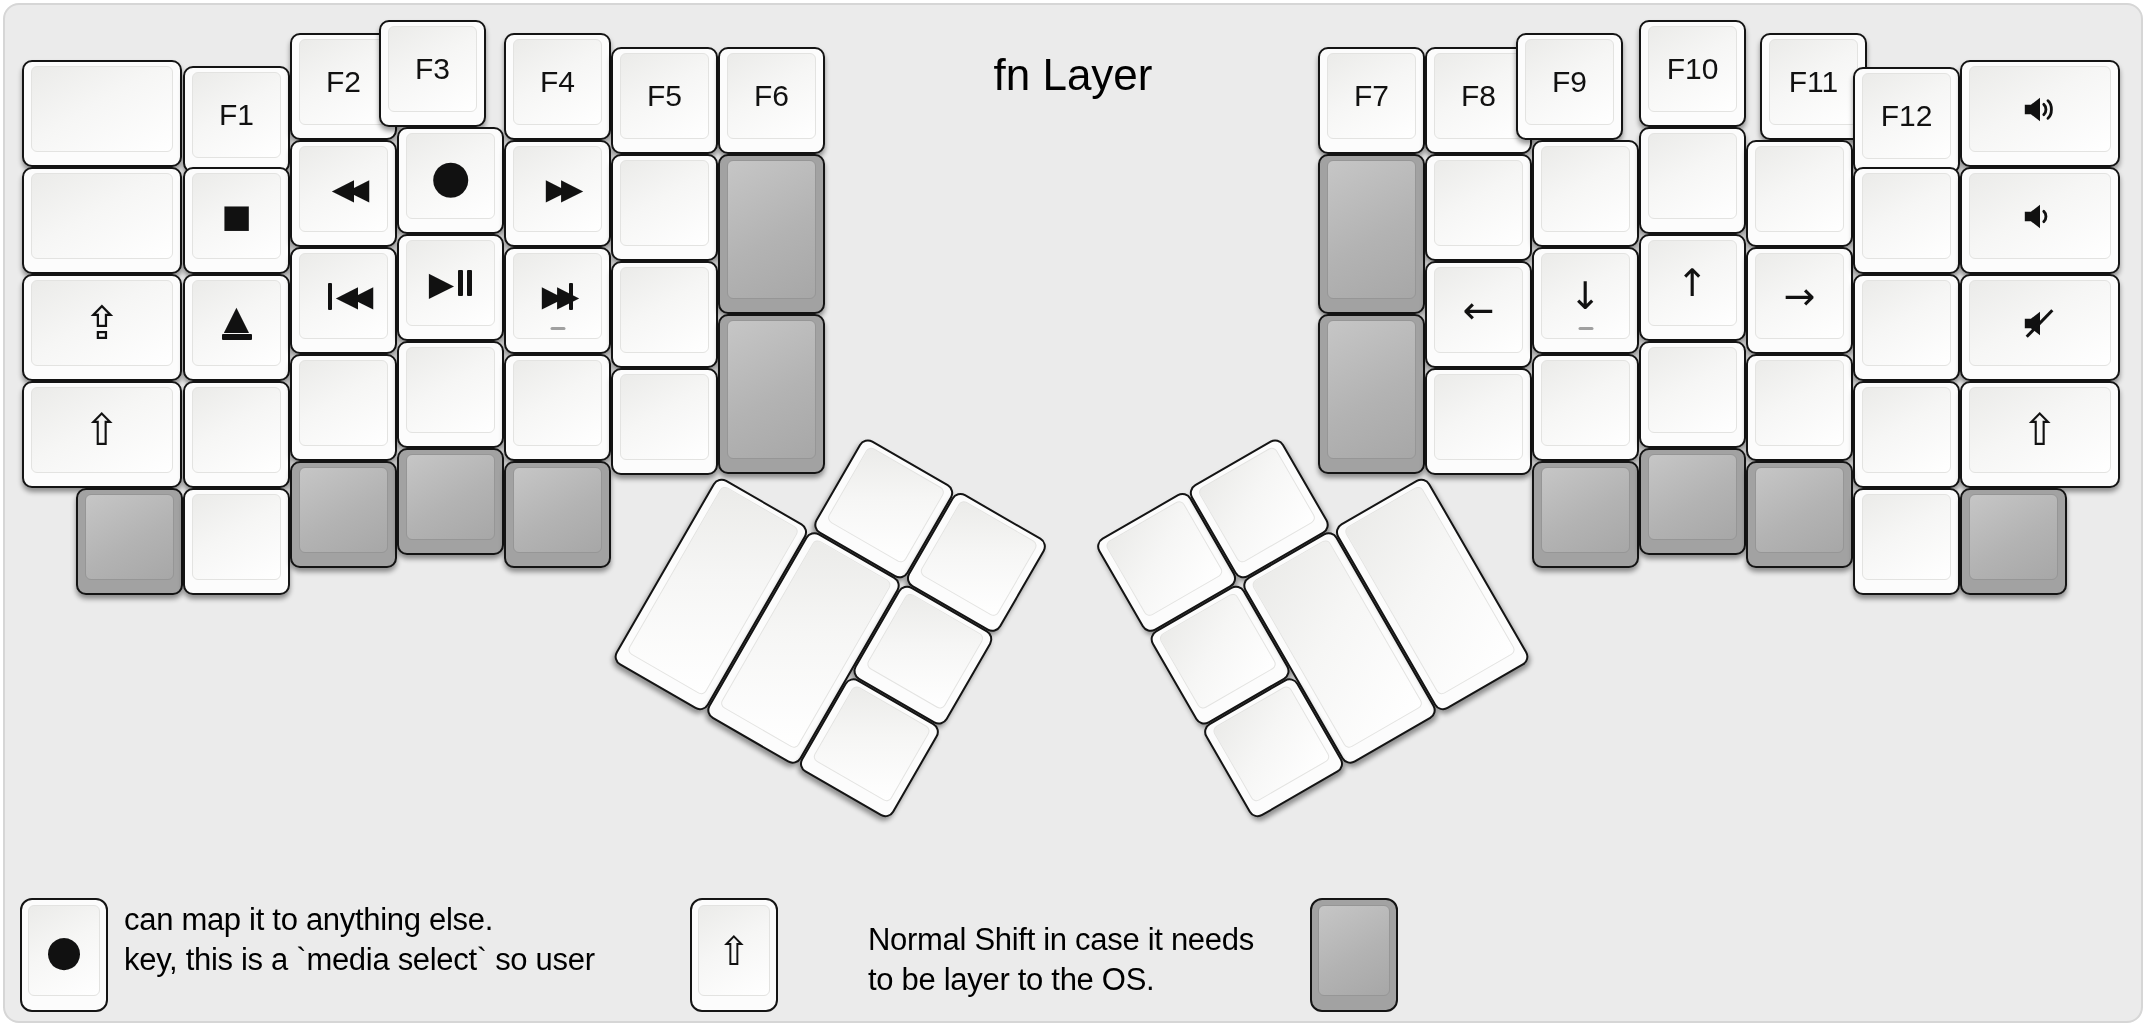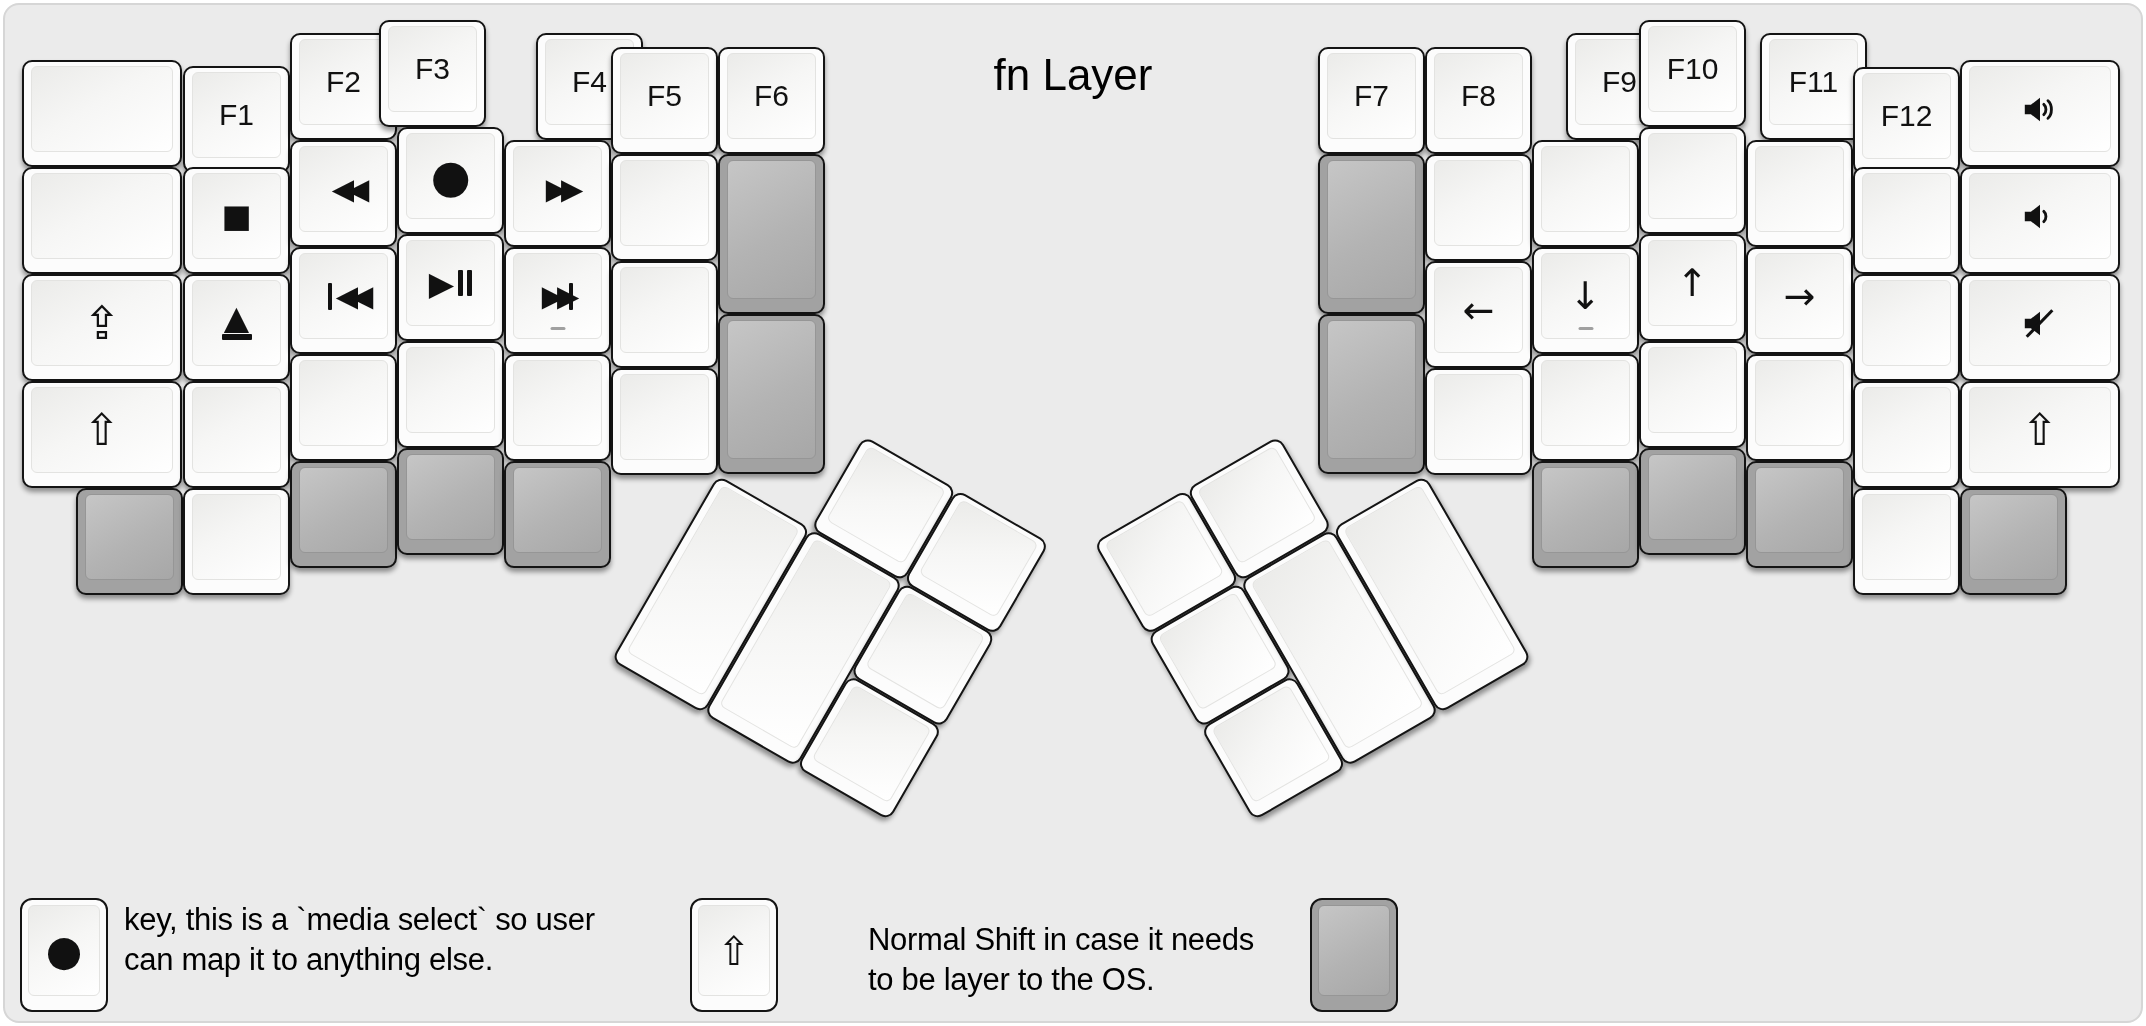--- a/index.html
+++ b/index.html
@@ -122,21 +122,21 @@
           <div class="icon">
             <span class="pp-tri">▶</span>
             <div class="vbar"></div>
             <div class="vbar"></div>
           </div>
         </div>
       </div>
       <div class="key white" style="left: 397px; top: 341px; width: 107px; height: 107px;">
         <div class="cap"></div>
       </div>
-      <div class="key white" style="left: 536px; top: 33px; width: 107px; height: 107px; text-decoration: underline;">
+      <div class="key white" style="left: 504px; top: 33px; width: 107px; height: 107px; text-decoration: underline;">
         <div class="cap">
           <span class="flabel">F4</span>
         </div>
       </div>
       <div class="key white" style="left: 504px; top: 140px; width: 107px; height: 107px;">
         <div class="cap">
           <span class="media">▶▶</span>
         </div>
       </div>
       <div class="key white" style="left: 504px; top: 247px; width: 107px; height: 107px;">
@@ -211,21 +211,21 @@
         <div class="cap"></div>
       </div>
       <div class="key white" style="left: 1425px; top: 261px; width: 107px; height: 107px;">
         <div class="cap">
           <span class="sym" style="font-size: 38px;">←</span>
         </div>
       </div>
       <div class="key white" style="left: 1425px; top: 368px; width: 107px; height: 107px;">
         <div class="cap"></div>
       </div>
-      <div class="key white" style="left: 1566px; top: 33px; width: 107px; height: 107px;">
+      <div class="key white" style="left: 1516px; top: 33px; width: 107px; height: 107px;">
         <div class="cap">
           <span class="flabel">F9</span>
         </div>
       </div>
       <div class="key white" style="left: 1532px; top: 140px; width: 107px; height: 107px;">
         <div class="cap"></div>
       </div>
       <div class="key white" style="left: 1532px; top: 247px; width: 107px; height: 107px;">
         <div class="cap">
           <span class="sym" style="font-size: 38px;">↓</span>
@@ -368,22 +368,22 @@
       </div>
     </div>
 
   <div class="legend" style="left:20px;">
     <div class="mini key white">
       <div class="cap">
           <span class="sym" style="font-size:42px">●</span>
         </div>
     </div>
     <div class="ltext" style="margin-left:16px;margin-top:2px;">
+      <div>can map it to anything else.</div>
       <div>key, this is a `media select` so user</div>
-      <div>can map it to anything else.</div>
     </div>
   </div>
 
   <div class="legend" style="left:690px;">
     <div class="mini key white">
       <div class="cap">
           <span class="sym" style="font-size:40px">⇧</span>
         </div>
     </div>
     <div class="ltext" style="margin-left:90px;margin-top:22px;">

